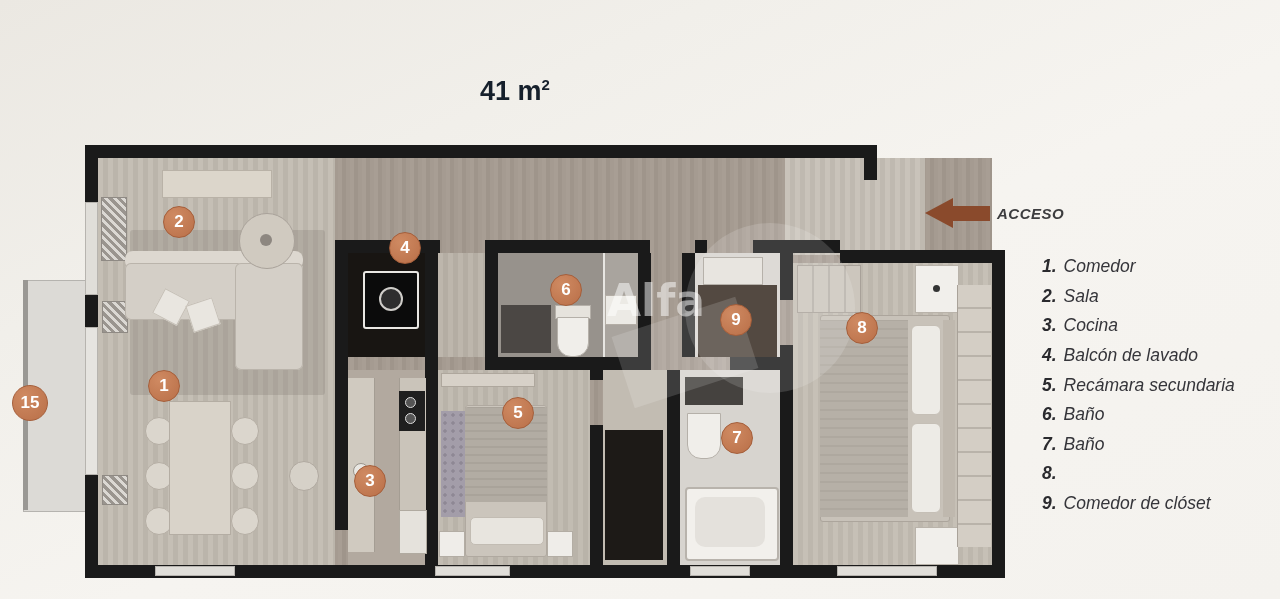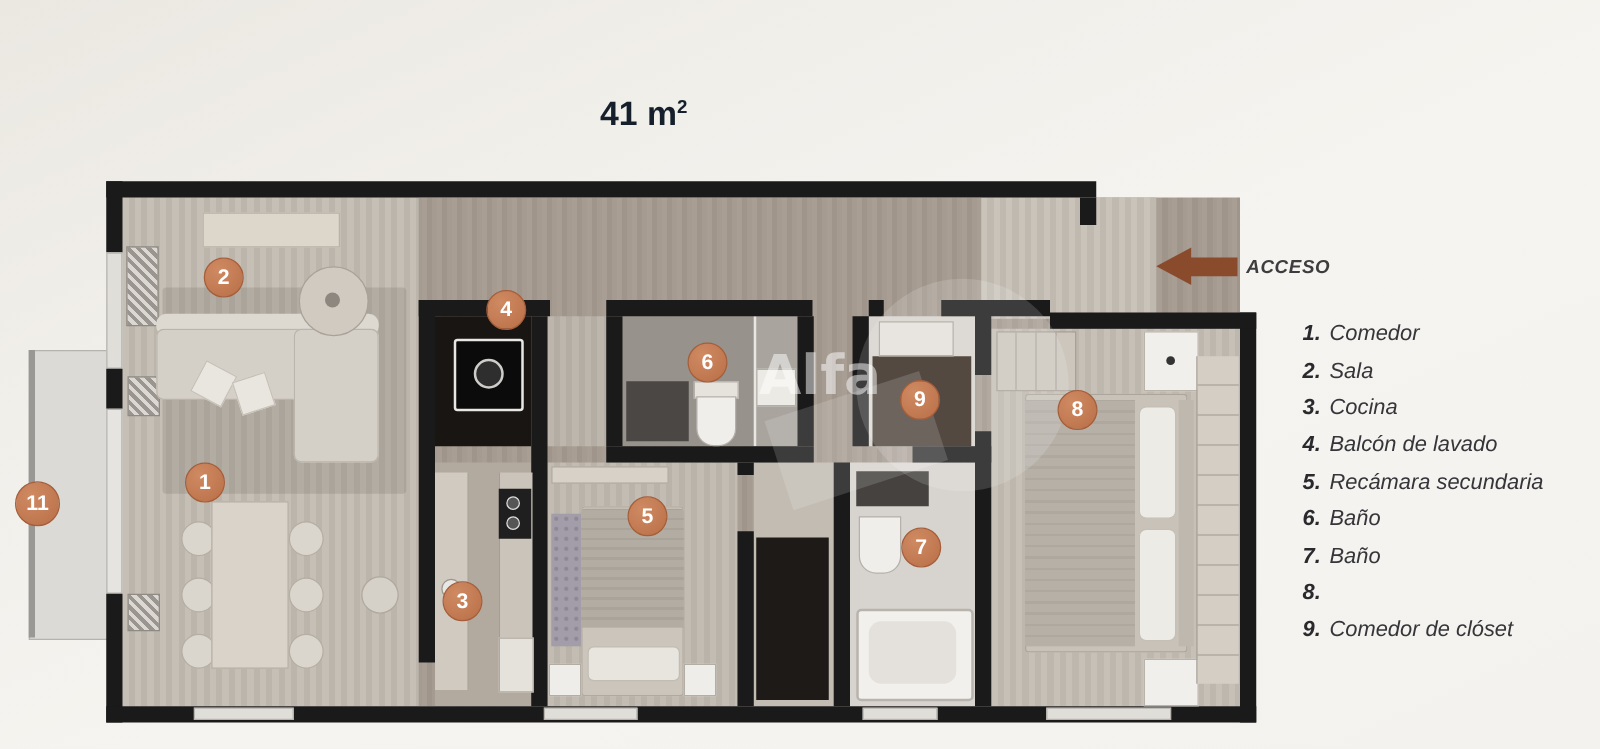--- a/index.html
+++ b/index.html
@@ -165,21 +165,21 @@
 
     <div class="badge" style="left:63px;top:225px;">1</div>
     <div class="badge" style="left:78px;top:61px;">2</div>
     <div class="badge" style="left:269px;top:320px;">3</div>
     <div class="badge" style="left:304px;top:87px;">4</div>
     <div class="badge" style="left:417px;top:252px;">5</div>
     <div class="badge" style="left:465px;top:129px;">6</div>
     <div class="badge" style="left:636px;top:277px;">7</div>
     <div class="badge" style="left:761px;top:167px;">8</div>
     <div class="badge" style="left:635px;top:159px;">9</div>
-    <div class="badge big" style="left:-73px;top:240px;">11</div>
+    <div class="badge big" style="left:-73px;top:240px;">15</div>
   </div>
 
   <div id="legend">
     <div class="legend-row">
         <span class="lnum">1.</span>
         <span>Comedor</span>
       </div>
     <div class="legend-row">
         <span class="lnum">2.</span>
         <span>Sala</span>

